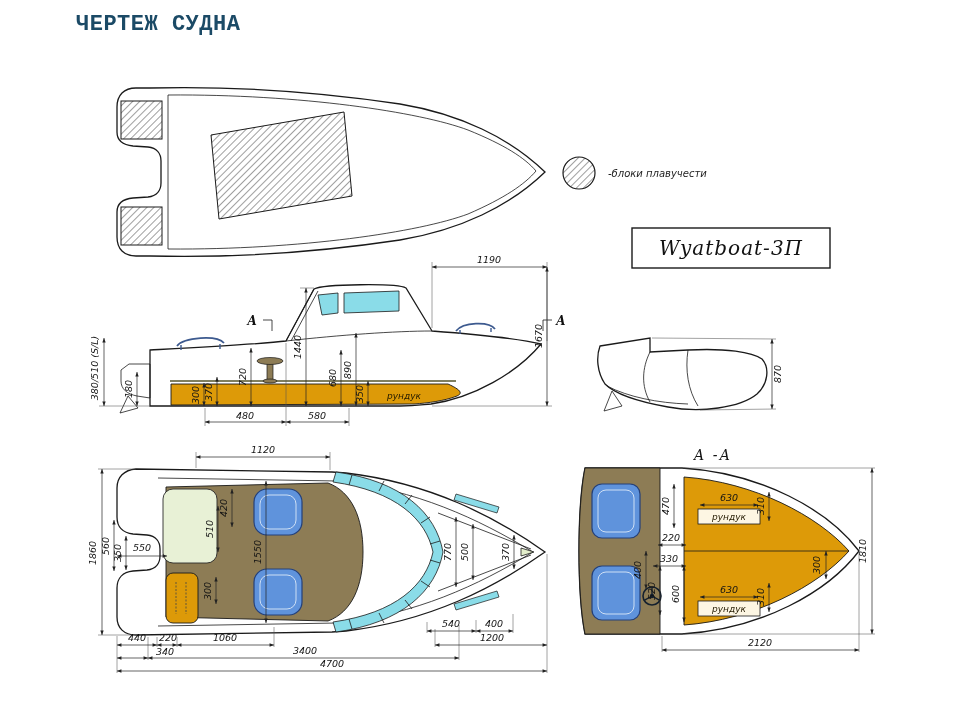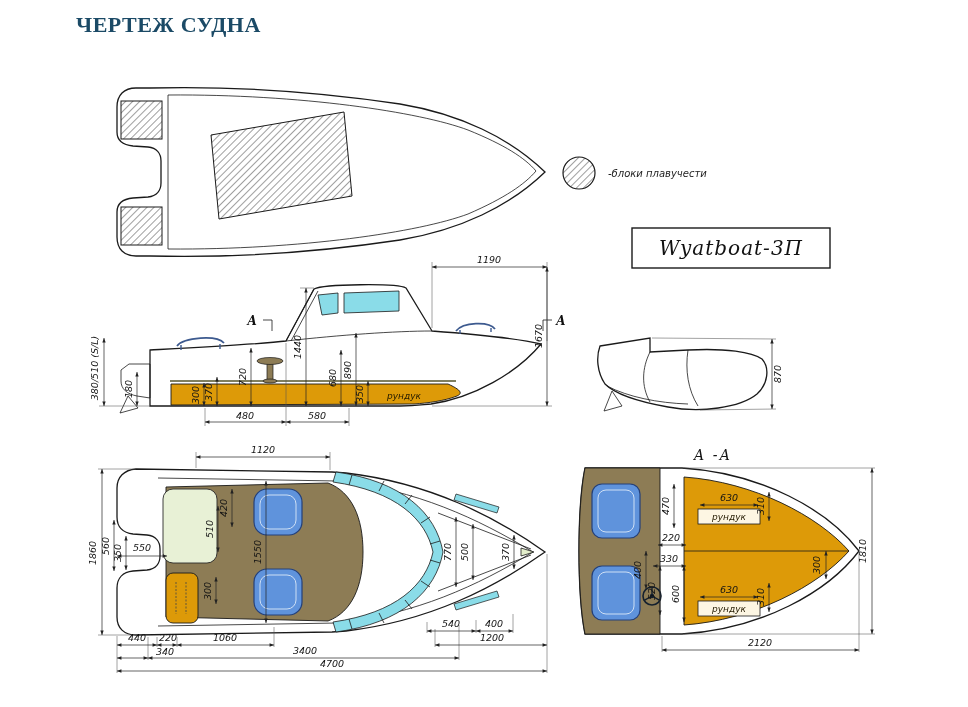--- a/index.html
+++ b/index.html
@@ -1,17 +1,17 @@
 <!DOCTYPE html>
 <html><head>
 <meta charset="utf-8">
 <style>
   html,body{margin:0;padding:0;background:#ffffff;}
   body{width:968px;height:707px;position:relative;overflow:hidden;font-family:"Liberation Sans",sans-serif;}
-  #page-title{position:absolute;left:76px;top:12px;margin:0;font-family:Liberation Serif, serif;
+  #page-title{position:absolute;left:76px;top:12px;margin:0;font-family:Liberation Mono, monospace;
     font-size:22px;font-weight:600;letter-spacing:.5px;color:#1b4a66;}
   svg{position:absolute;left:0;top:0;}
   .out{stroke:#1a1a1a;stroke-width:1.3;fill:none;}
   .thin{stroke:#1a1a1a;stroke-width:.8;fill:none;}
   .dim{stroke:#222;stroke-width:.7;fill:none;}
   .ext{stroke:#555;stroke-width:.55;fill:none;}
   .dl{font:italic 9.5px "DejaVu Sans",sans-serif;fill:#141414;text-anchor:middle;}
   .legend-text{font:italic 10px "DejaVu Sans",sans-serif;fill:#222;}
   .model-text{font:italic 20px "DejaVu Serif",serif;fill:#111;text-anchor:middle;letter-spacing:1px;}
   .view-title{font:italic 14px "DejaVu Serif",serif;fill:#141414;text-anchor:middle;letter-spacing:2px;}

